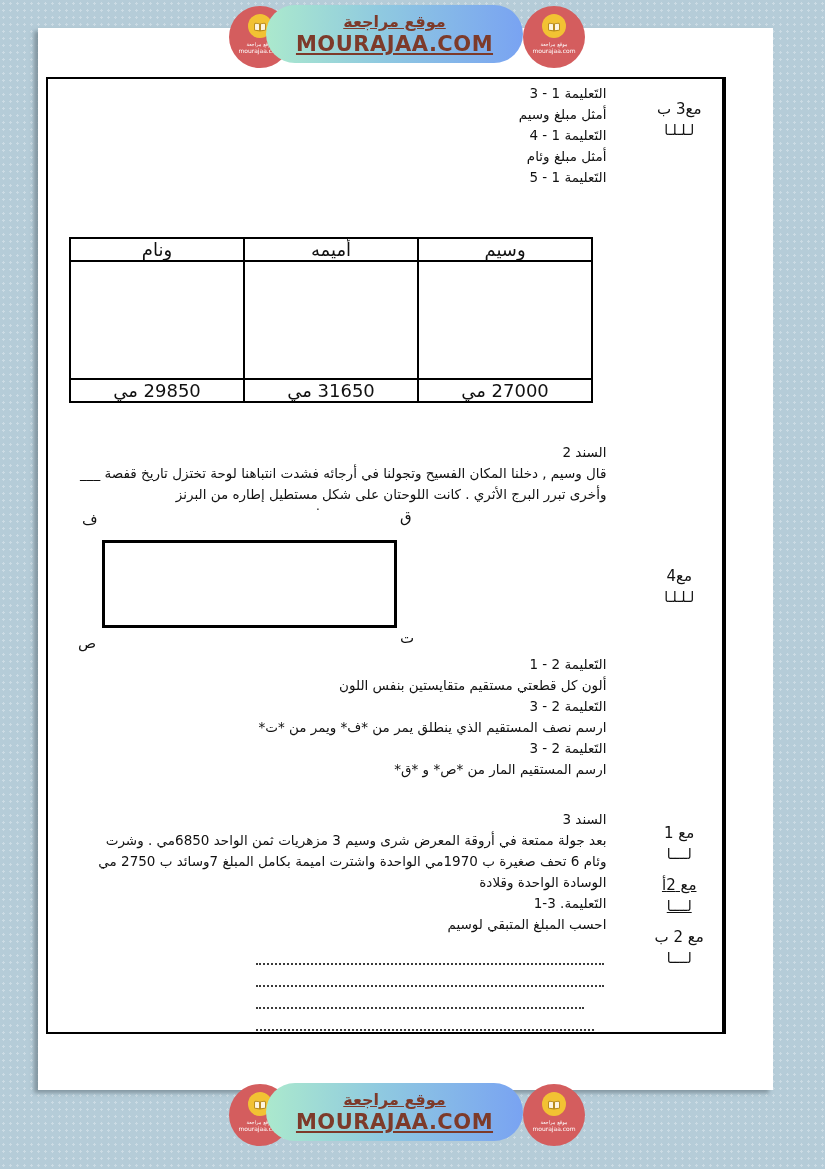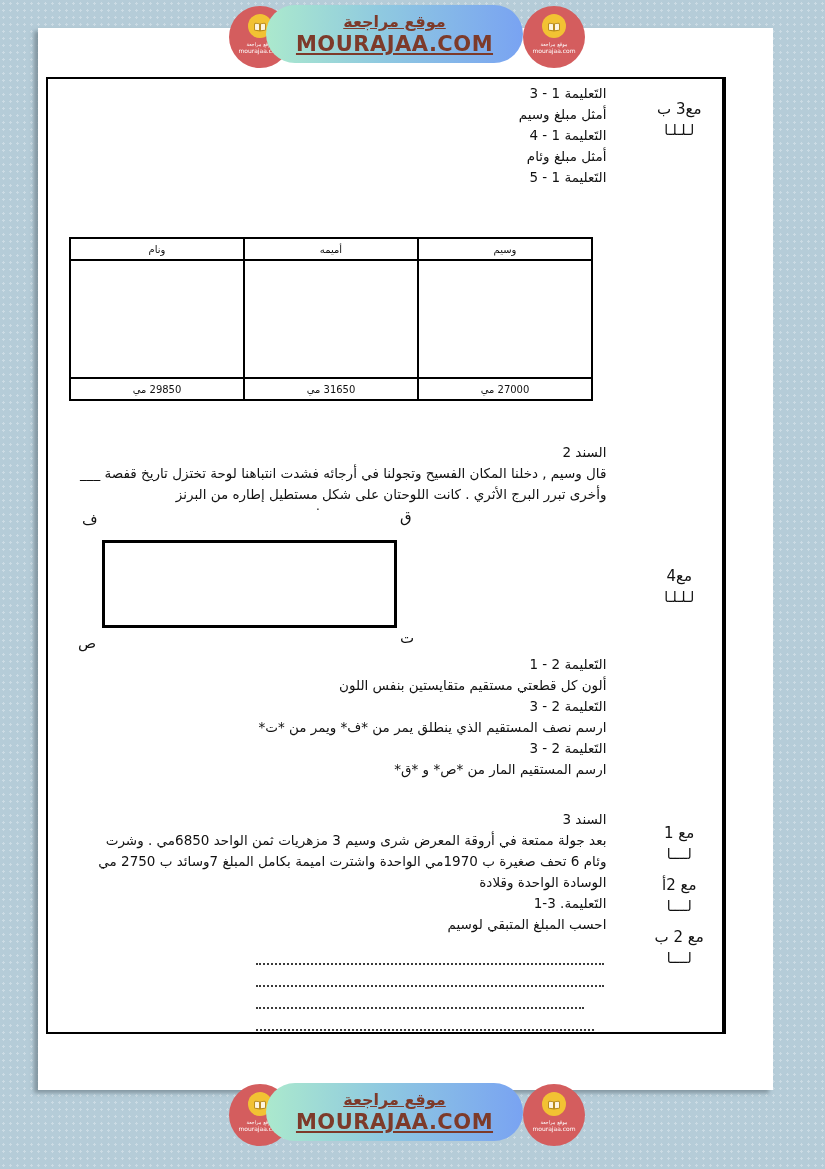--- a/index.html
+++ b/index.html
@@ -50,21 +50,21 @@
   
   .money-table {
     position: absolute; left: 21px; top: 158px;
     width: 524px;
     border-collapse: collapse;
     table-layout: fixed;
   }
   .money-table td {
     border: 2.5px solid #000;
     text-align: center;
-    font-size: 10px;
+    font-size: 18px;
     padding: 0 9px;
   }
   .money-table .hdr td { height: 22px; }
   .money-table .empty td { height: 118px; }
   .money-table .amt td { height: 22px; }
 
   
   .diag-rect {
     position: absolute; left: 54px; top: 461px;
     width: 295px; height: 88px;
@@ -80,21 +80,21 @@
     direction: ltr;
   }
   .dotline { border-bottom: 2.5px dotted #3a3a3a; height: 22px; }
   .dotline.w1 { width: 348px; } .dotline.w2 { width: 348px; }
   .dotline.w3 { width: 328px; } .dotline.w4 { width: 338px; }
 
   
   .score { position: absolute; left: 0; right: 0; line-height: 20px; text-align: center; }
   .score .marks { font-size: 14px; line-height: 22px; letter-spacing: 1px; }
   .s0 { top: 20px; } .s1 { top: 487px; } .s2 { top: 744px; }
-  .s3 { top: 796px; } .s4 { top: 848px; }
+  .s3 { top: 796px; text-decoration: underline; } .s4 { top: 848px; }
 
   .stray { position: absolute; left: 268px; top: 424px; font-size: 12px; direction: ltr; }
 
   
   .banner { position: absolute; left: 227px; width: 370px; height: 70px; z-index: 5; }
   .banner.top { top: 2px; } .banner.bottom { top: 1080px; }
   .pill {
     position: absolute; left: 39px; top: 3px;
     width: 257px; height: 58px;
     border-radius: 29px;

